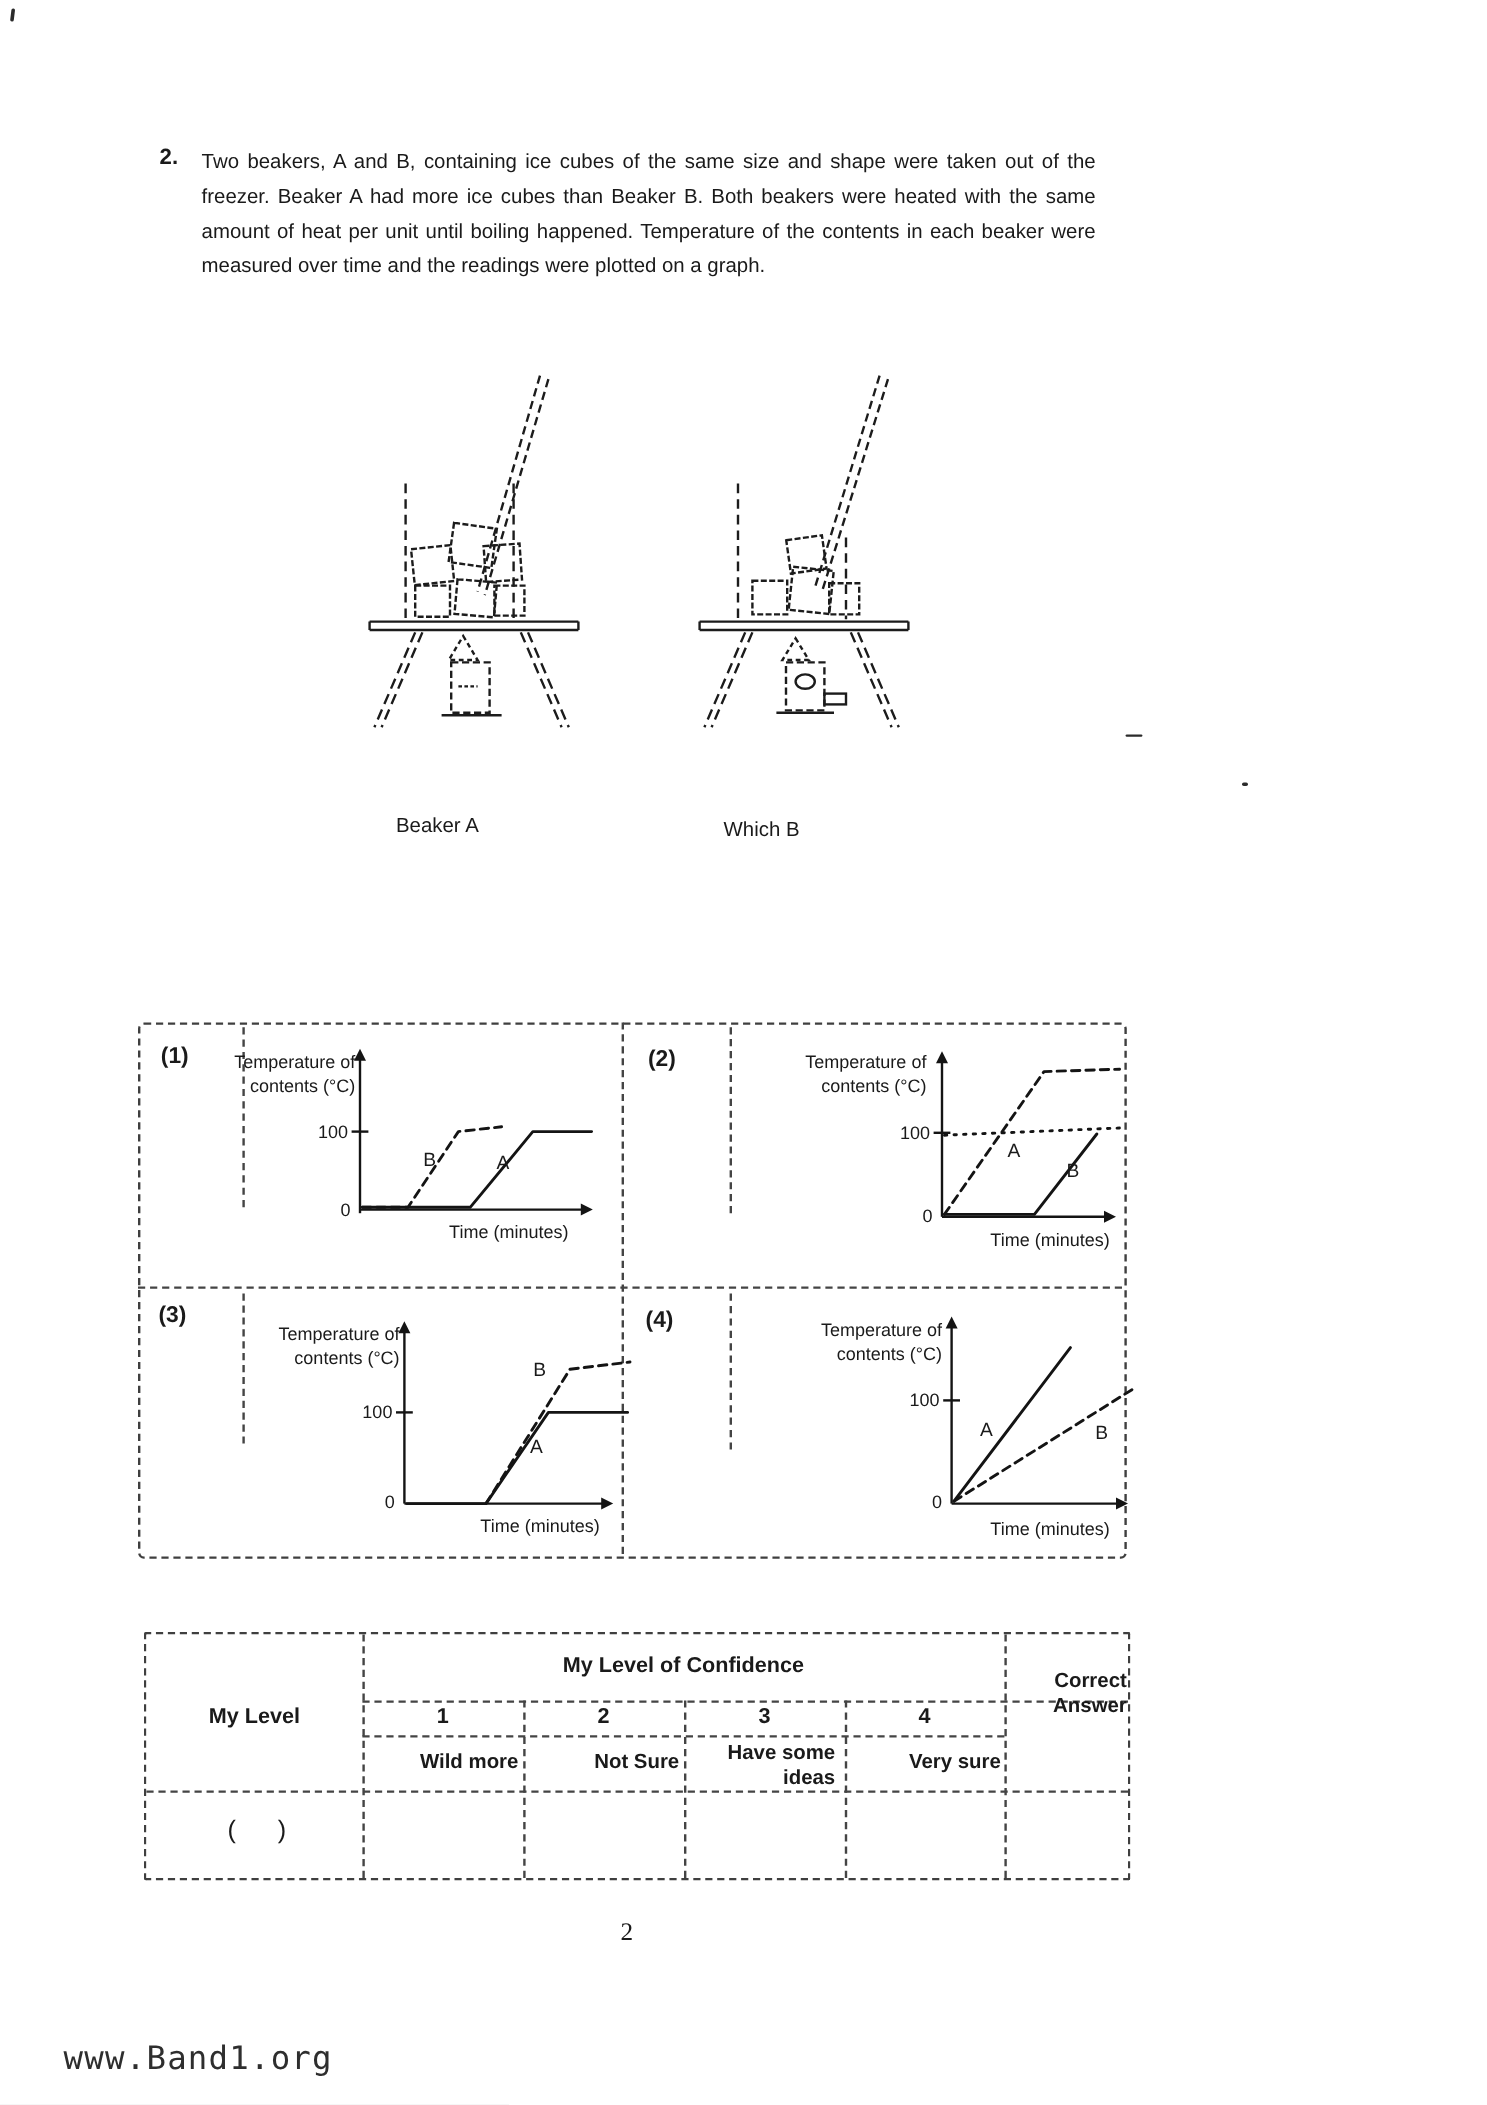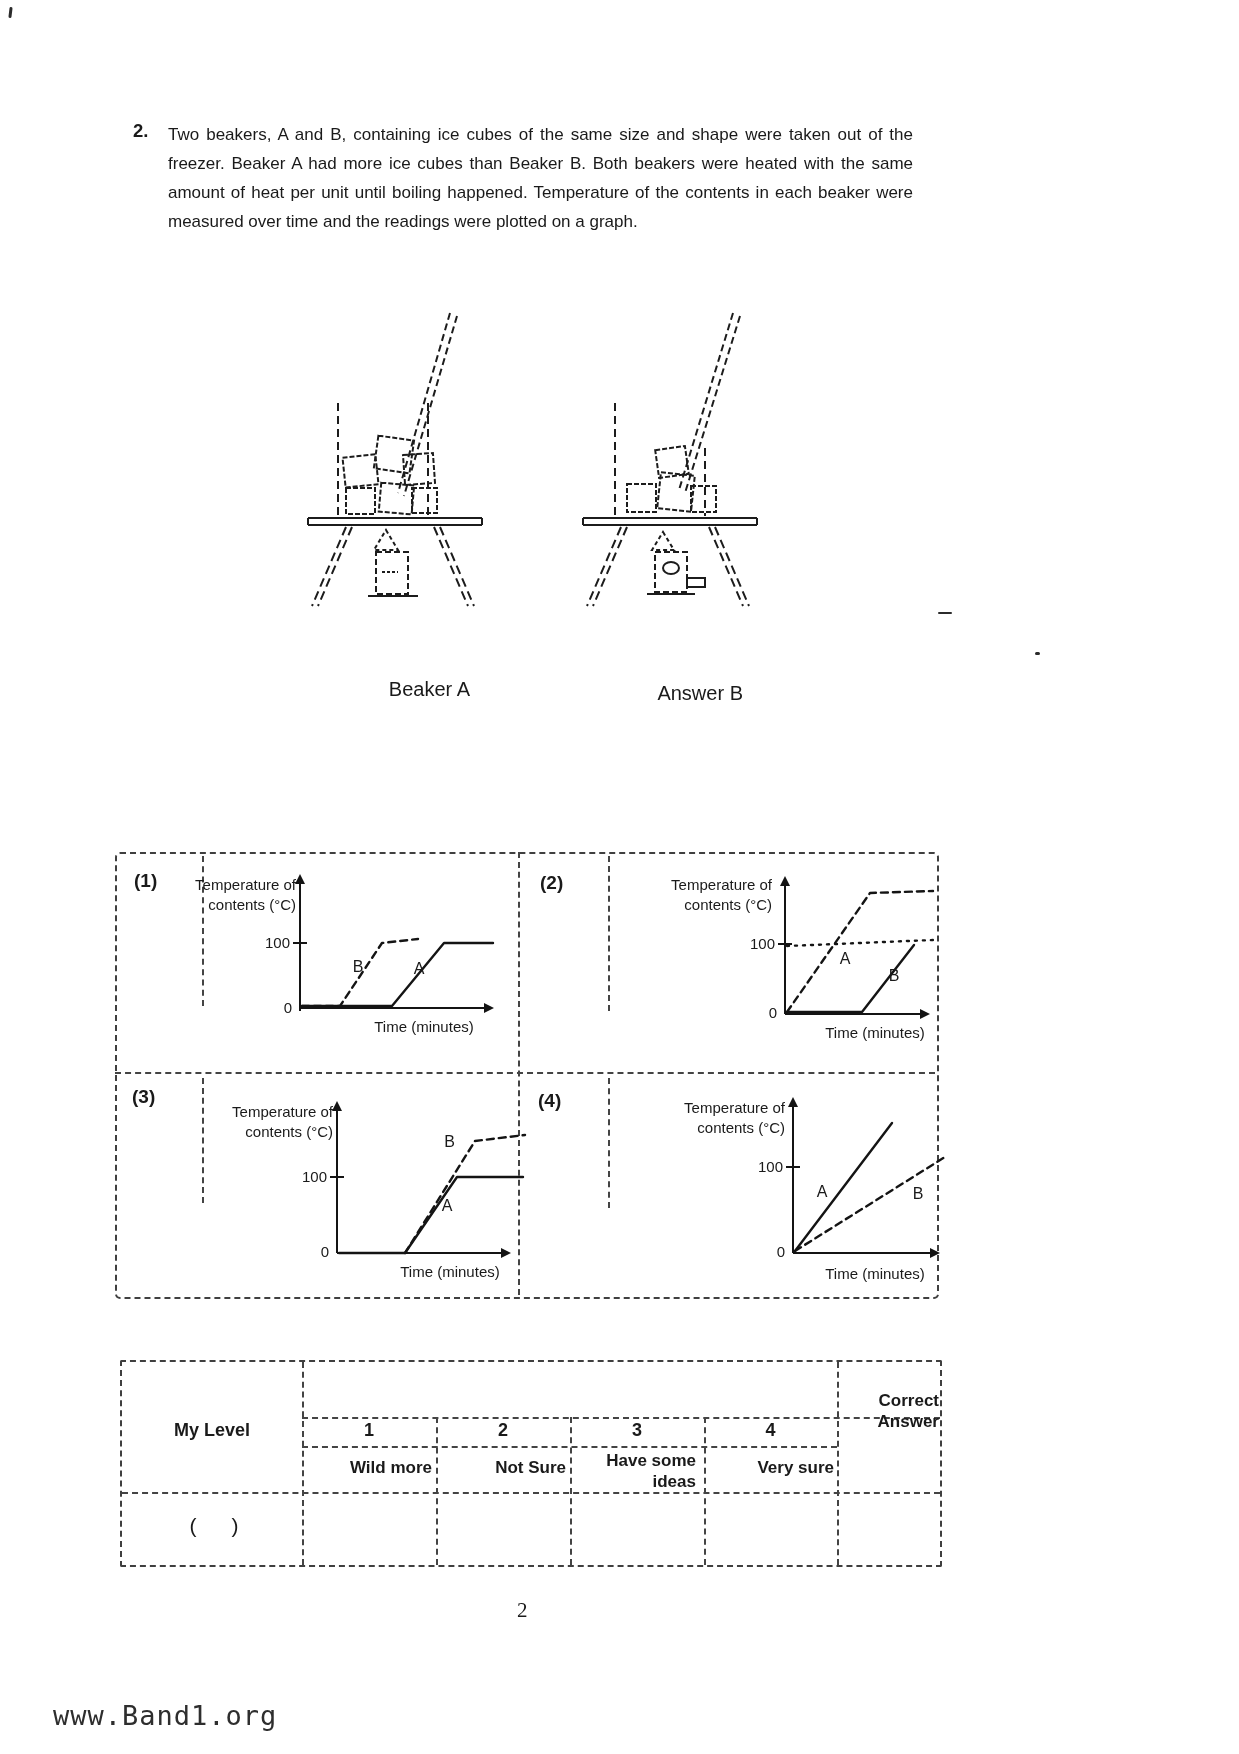--- a/index.html
+++ b/index.html
@@ -1,21 +1,21 @@
 <!DOCTYPE html>
 <html><head>
 <meta charset="utf-8">
 <style>
   html,body{margin:0;padding:0;background:#e8e8e8;}
   #page{position:relative;width:1239px;height:1754px;background:#ffffff;overflow:hidden;
         font-family:"Liberation Sans", sans-serif;color:#1a1a1a;}
   .abs{position:absolute;}
   .qnum{font-size:18.5px;font-weight:bold;}
   .qtext{font-size:17px;line-height:29px;text-align:justify;}
-  .figlabel{font-size:20px;text-align:right;}
+  .figlabel{font-size:17px;text-align:left;}
   .optlabel{font-size:19px;font-weight:600;}
   .dashbox{border:2px dashed #3f3f3f;border-radius:5px;}
   .dashv{border-left:2px dashed #444;}
   .dashh{border-top:2px dashed #444;}
   .tbl-bold{font-weight:bold;font-size:18px;text-align:center;}
   .tbl-small{font-weight:bold;font-size:17px;text-align:right;line-height:21px;}
   svg text{font-family:"Liberation Sans", sans-serif;fill:#1a1a1a;}
   .sketch{stroke:#1c1c1c;fill:none;stroke-width:2;}
   .curve{stroke:#141414;fill:none;stroke-width:2.4;stroke-linejoin:round;stroke-linecap:round;}
   .axis{stroke:#141414;fill:none;stroke-width:2;}
@@ -71,21 +71,21 @@
     <path class="sketch" stroke-dasharray="9 5" d="M46,229 L12,308 M52,229 L18,308"></path>
     <path class="sketch" stroke-dasharray="9 5" d="M140,229 L174,308 M134,229 L168,308"></path>
     <g>
       <path class="sketch" stroke-dasharray="4 3" d="M88,234 L99,252 L77,252 Z"></path>
       <rect class="sketch" stroke-dasharray="6 3" x="80" y="254" width="32" height="40"></rect>
       <ellipse class="sketch" cx="96" cy="270" rx="8" ry="6"></ellipse>
       <rect class="sketch" x="112" y="280" width="18" height="9"></rect>
       <path class="sketch" d="M72,296 H120"></path>
     </g>
   </svg>
-  <div class="abs figlabel" style="left:603px;top:682px;width:140px;">Answer B</div>
+  <div class="abs figlabel" style="left:603px;top:682px;width:140px;">Which B</div>
 
 
   <div class="abs dashbox" style="left:115px;top:852px;width:820px;height:443px;"></div>
   <div class="abs dashh" style="left:115px;top:1072px;width:820px;height:0;"></div>
   <div class="abs dashv" style="left:518px;top:852px;width:0;height:443px;"></div>
 
   <div class="abs dashv" style="left:122px;top:856px;width:80px;height:150px;border-left:none;border-right:2px dashed #444;">
     <div class="optlabel" style="padding:14px 0 0 12px;">(1)</div>
   </div>
   <div class="abs dashv" style="left:528px;top:856px;width:80px;height:155px;border-left:none;border-right:2px dashed #444;">
@@ -170,20 +170,21 @@
   <div class="abs dashbox" style="left:120px;top:1360px;width:818px;height:203px;border-radius:2px;">
     <div class="abs dashv" style="left:180px;top:0;height:203px;"></div>
     <div class="abs dashv" style="left:715px;top:0;height:203px;"></div>
     <div class="abs dashh" style="left:180px;top:55px;width:638px;"></div>
     <div class="abs dashv" style="left:314px;top:55px;height:148px;"></div>
     <div class="abs dashv" style="left:448px;top:55px;height:148px;"></div>
     <div class="abs dashv" style="left:582px;top:55px;height:148px;"></div>
     <div class="abs dashh" style="left:180px;top:84px;width:535px;"></div>
     <div class="abs dashh" style="left:0;top:130px;width:818px;"></div>
 
+    <div class="abs tbl-bold" style="left:180px;top:15px;width:535px;">My Level of Confidence</div>
     <div class="abs tbl-bold" style="left:0;top:58px;width:180px;">My Level</div>
 
     <div class="abs tbl-bold" style="left:180px;top:58px;width:134px;">1</div>
     <div class="abs tbl-bold" style="left:314px;top:58px;width:134px;">2</div>
     <div class="abs tbl-bold" style="left:448px;top:58px;width:134px;">3</div>
     <div class="abs tbl-bold" style="left:582px;top:58px;width:133px;">4</div>
 
     <div class="abs tbl-small" style="left:184px;top:95px;width:126px;">Wild more</div>
     <div class="abs tbl-small" style="left:318px;top:95px;width:126px;">Not Sure</div>
     <div class="abs tbl-small" style="left:456px;top:88px;width:118px;">Have some ideas</div>

